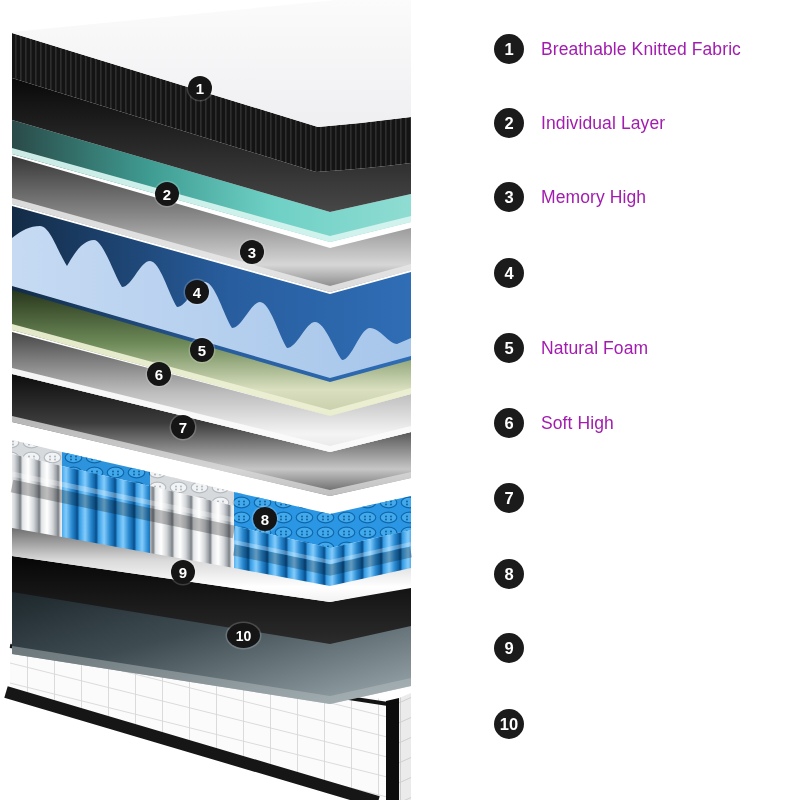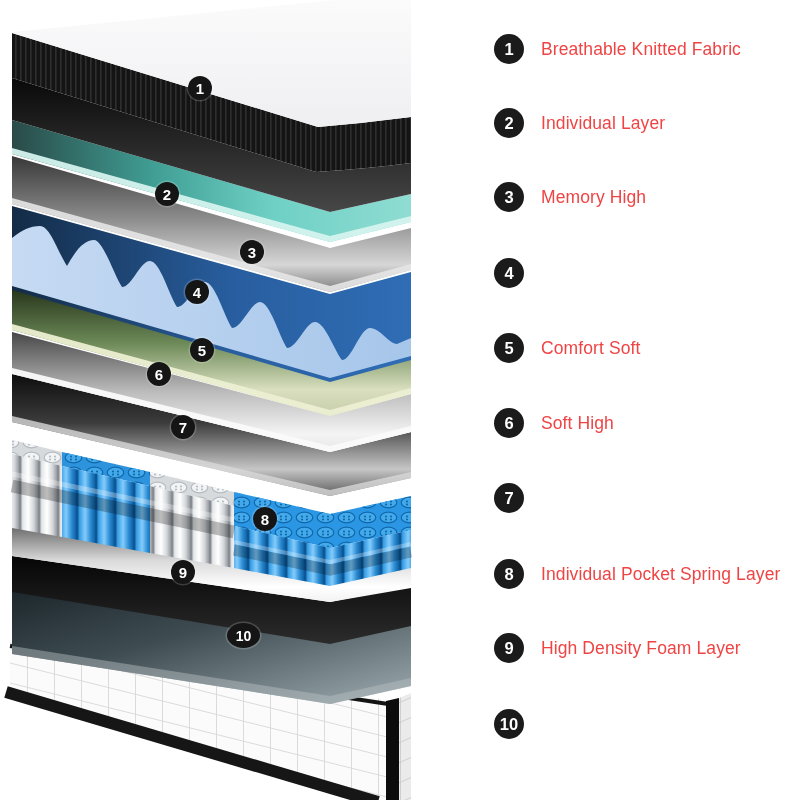--- a/index.html
+++ b/index.html
@@ -15,21 +15,21 @@
   }
   .badge.wide{width:33px;height:25px;font-size:14px;}
   .legend{position:absolute;left:0;top:0;width:800px;height:800px;}
   .legend-row{position:absolute;display:flex;align-items:center;}
   .legend-circle{
     width:30px;height:30px;border-radius:50%;background:#1b1b1b;color:#ffffff;
     font-weight:bold;font-size:16.5px;display:flex;align-items:center;justify-content:center;
     flex:0 0 30px;line-height:1;
   }
   .legend-label{
-    margin-left:17px;font-size:17.5px;color:#ef4444;letter-spacing:0.1px;white-space:nowrap;
+    margin-left:17px;font-size:17.5px;color:#a21caf;letter-spacing:0.1px;white-space:nowrap;
   }
 </style>
 </head>
 <body>
 
 <div class="stage">
 
   <div class="diagram">
     <svg width="465" height="800" viewBox="0 0 465 800">
       <defs>
@@ -247,35 +247,33 @@
     </div>
     <div class="legend-row" style="left:494px;top:182px;">
       <span class="legend-circle">3</span>
       <span class="legend-label">Memory High</span>
     </div>
     <div class="legend-row" style="left:494px;top:258px;">
       <span class="legend-circle">4</span>
     </div>
     <div class="legend-row" style="left:494px;top:333px;">
       <span class="legend-circle">5</span>
-      <span class="legend-label">Comfort Soft</span>
+      <span class="legend-label">Natural Foam</span>
     </div>
     <div class="legend-row" style="left:494px;top:408px;">
       <span class="legend-circle">6</span>
       <span class="legend-label">Soft High</span>
     </div>
     <div class="legend-row" style="left:494px;top:483px;">
       <span class="legend-circle">7</span>
     </div>
     <div class="legend-row" style="left:494px;top:559px;">
       <span class="legend-circle">8</span>
-      <span class="legend-label">Individual Pocket Spring Layer</span>
     </div>
     <div class="legend-row" style="left:494px;top:633px;">
       <span class="legend-circle">9</span>
-      <span class="legend-label">High Density Foam Layer</span>
     </div>
     <div class="legend-row" style="left:494px;top:709px;">
       <span class="legend-circle">10</span>
     </div>
   </div>
 
 </div>
 
 </body></html>

